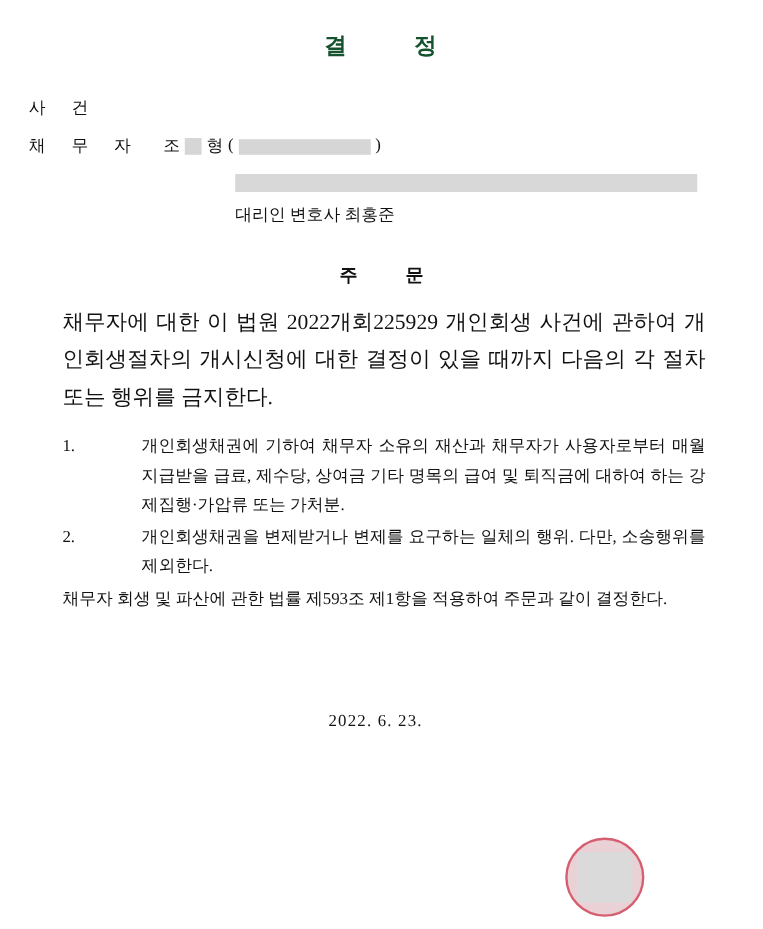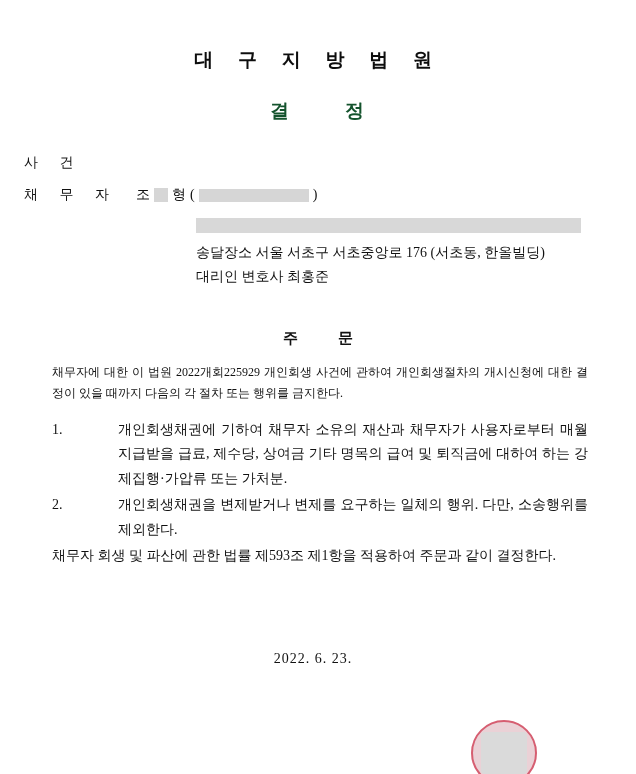--- a/index.html
+++ b/index.html
@@ -82,31 +82,31 @@
   .addr-block {
     padding-left: 172px;
     font-size: 14px;
     line-height: 1.7;
     margin-top: 2px;
   }
   .section-head {
     text-align: center;
     font-size: 15px;
     font-weight: bold;
-    margin-top: 40px;
+    margin-top: 28px;
     margin-bottom: 14px;
   }
   .section-head .sp {
     display: inline-block;
     width: 40px;
   }
   .body-text {
     padding-left: 52px;
     padding-right: 48px;
-    font-size: 12px;
+    font-size: 18px;
     line-height: 1.75;
     text-align: justify;
   }
   .ordered {
     padding-left: 52px;
     padding-right: 48px;
     margin-top: 14px;
     font-size: 14px;
     line-height: 1.75;
   }
@@ -154,21 +154,20 @@
     height: 42px;
     background: #d9d9d9;
     border-radius: 4px;
   }
 </style>
 </head>
 <body>
 
 <div class="page">
 
-  <div class="court-title">대 구 지 방 법 원</div>
 
   <div class="doc-type">
     <span>결</span><span class="sp"></span><span>정</span>
   </div>
 
   <div class="fields">
 
     <div class="field-row">
       <div class="field-label">사       건</div>
     </div>
@@ -181,21 +180,20 @@
         <span>형</span>
         <span>(</span>
         <span class="redact redact-paren"></span>
         <span>)</span>
       </div>
     </div>
 
     <div class="redact-wide"></div>
 
     <div class="addr-block">
-      <div>송달장소  서울 서초구 서초중앙로 176 (서초동, 한올빌딩)</div>
       <div>대리인 변호사 최홍준</div>
     </div>
 
   </div>
 
   <div class="section-head">
     <span>주</span><span class="sp"></span><span>문</span>
   </div>
 
   <div class="body-text">채무자에 대한 이 법원 2022개회225929 개인회생 사건에 관하여 개인회생절차의 개시신청에 대한 결정이 있을 때까지 다음의 각 절차 또는 행위를 금지한다.</div>

